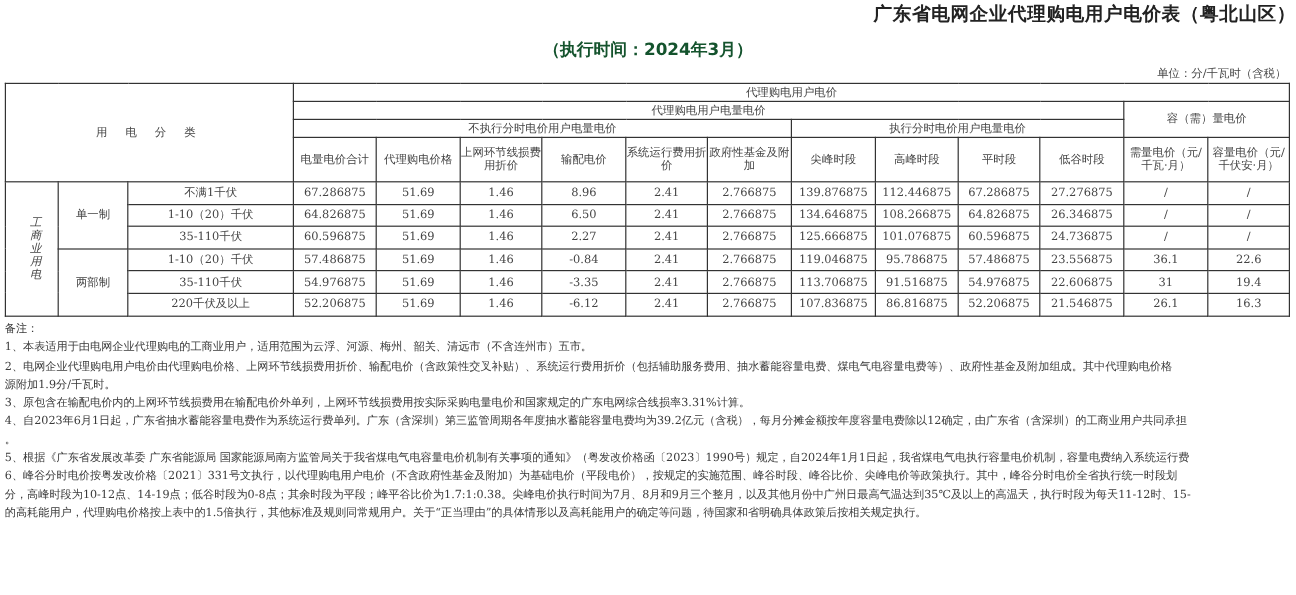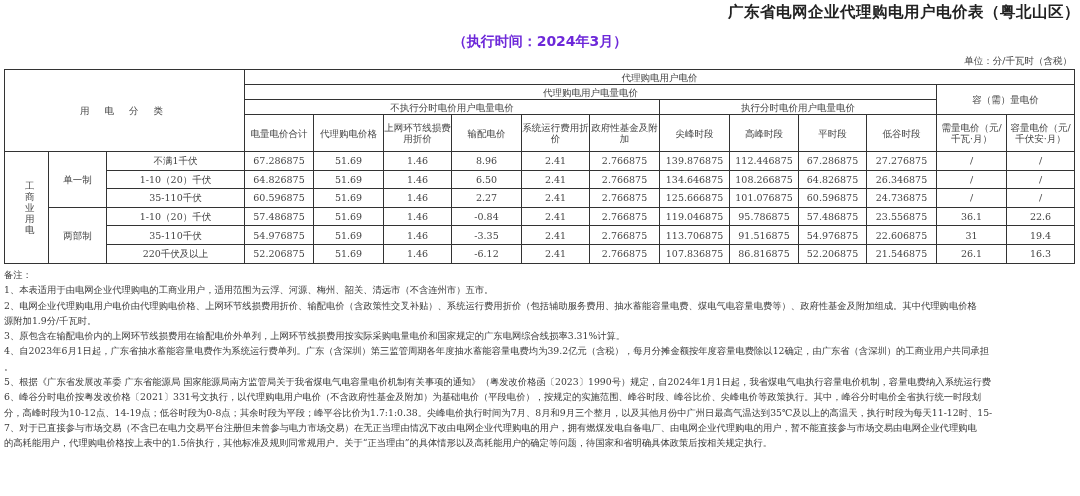--- a/index.html
+++ b/index.html
@@ -3,21 +3,21 @@
 <meta charset="utf-8">
 <style>
   html, body { margin: 0; padding: 0; background: #ffffff; }
   body { width: 1080px; height: 496px; overflow: hidden; position: relative;
          font-family: "DejaVu Serif", "Liberation Serif", serif; color: #3a3a3a; }
   .title { position: absolute; left: 0; width: 1080px; top: 2px; text-align: right;
            font-family: "DejaVu Sans", "Liberation Sans", sans-serif; font-weight: bold;
            font-size: 15.5px; color: #222; letter-spacing: 0.5px; }
   .subtitle { position: absolute; left: 0; width: 1080px; top: 33px; text-align: center;
            font-family: "DejaVu Sans", "Liberation Sans", sans-serif; font-weight: bold;
-           font-size: 14px; color: #6d28d9; }
+           font-size: 14px; color: #14532d; }
   .unit { position: absolute; right: 8px; top: 55px; font-size: 9.5px; color: #444; }
   table.price { position: absolute; left: 4px; top: 69px; border-collapse: collapse;
            table-layout: fixed; width: 1070px; font-size: 9.5px; }
   table.price td { border: 1px solid #333; text-align: center; vertical-align: middle;
            padding: 0; color: #444; line-height: 11px; overflow: hidden; }
   .hdr1 td, .hdr2 td, .hdr3 td { height: 14px; }
   .hdr4 td { height: 36px; }
   .drow td { height: 17.6px; }
   .notes { position: absolute; left: 4px; top: 267px; width: 1072px; font-size: 9.3px;
            line-height: 15.3px; color: #3a3a3a; }
@@ -72,21 +72,21 @@
     <td>尖峰时段</td>
     <td>高峰时段</td>
     <td>平时段</td>
     <td>低谷时段</td>
     <td>需量电价（元/千瓦·月）</td>
     <td>容量电价（元/千伏安·月）</td>
   </tr>
   </tbody>
     <tbody id="data-body">
       <tr class="drow">
-        <td rowspan="6" style="padding: 0px 20px;">工商业用电</td>
+        <td rowspan="6" style="padding: 0px 20px; font-style: italic;">工商业用电</td>
         <td rowspan="3">单一制</td>
         <td>不满1千伏</td>
         <td>67.286875</td>
         <td>51.69</td>
         <td>1.46</td>
         <td>8.96</td>
         <td>2.41</td>
         <td>2.766875</td>
         <td>139.876875</td>
         <td>112.446875</td>
@@ -179,16 +179,15 @@
   <div id="notes-lines">
       <div>1、本表适用于由电网企业代理购电的工商业用户，适用范围为云浮、河源、梅州、韶关、清远市（不含连州市）五市。</div>
       <div>2、电网企业代理购电用户电价由代理购电价格、上网环节线损费用折价、输配电价（含政策性交叉补贴）、系统运行费用折价（包括辅助服务费用、抽水蓄能容量电费、煤电气电容量电费等）、政府性基金及附加组成。其中代理购电价格</div>
       <div>源附加1.9分/千瓦时。</div>
       <div>3、原包含在输配电价内的上网环节线损费用在输配电价外单列，上网环节线损费用按实际采购电量电价和国家规定的广东电网综合线损率3.31%计算。</div>
       <div>4、自2023年6月1日起，广东省抽水蓄能容量电费作为系统运行费单列。广东（含深圳）第三监管周期各年度抽水蓄能容量电费均为39.2亿元（含税），每月分摊金额按年度容量电费除以12确定，由广东省（含深圳）的工商业用户共同承担</div>
       <div>。</div>
       <div>5、根据《广东省发展改革委 广东省能源局 国家能源局南方监管局关于我省煤电气电容量电价机制有关事项的通知》（粤发改价格函〔2023〕1990号）规定，自2024年1月1日起，我省煤电气电执行容量电价机制，容量电费纳入系统运行费</div>
       <div>6、峰谷分时电价按粤发改价格〔2021〕331号文执行，以代理购电用户电价（不含政府性基金及附加）为基础电价（平段电价），按规定的实施范围、峰谷时段、峰谷比价、尖峰电价等政策执行。其中，峰谷分时电价全省执行统一时段划</div>
       <div>分，高峰时段为10-12点、14-19点；低谷时段为0-8点；其余时段为平段；峰平谷比价为1.7:1:0.38。尖峰电价执行时间为7月、8月和9月三个整月，以及其他月份中广州日最高气温达到35℃及以上的高温天，执行时段为每天11-12时、15-</div>
-      <div>7、对于已直接参与市场交易（不含已在电力交易平台注册但未曾参与电力市场交易）在无正当理由情况下改由电网企业代理购电的用户，拥有燃煤发电自备电厂、由电网企业代理购电的用户，暂不能直接参与市场交易由电网企业代理购电</div>
       <div>的高耗能用户，代理购电价格按上表中的1.5倍执行，其他标准及规则同常规用户。关于“正当理由”的具体情形以及高耗能用户的确定等问题，待国家和省明确具体政策后按相关规定执行。</div>
     </div>
 </div>
 
 </body></html>

